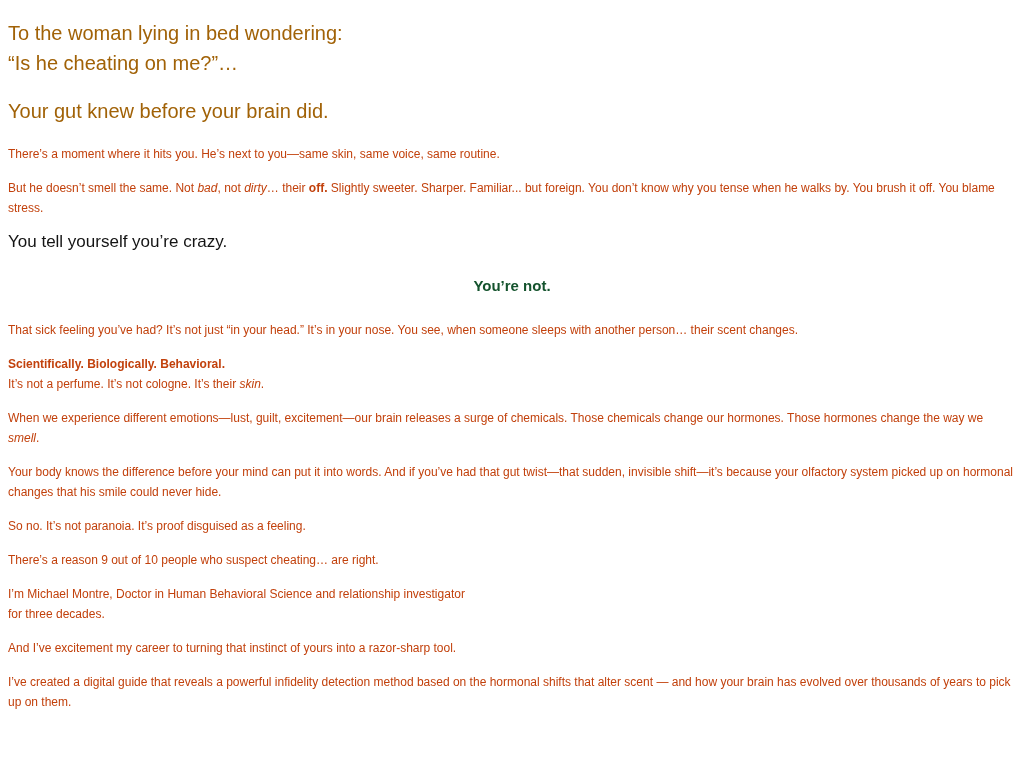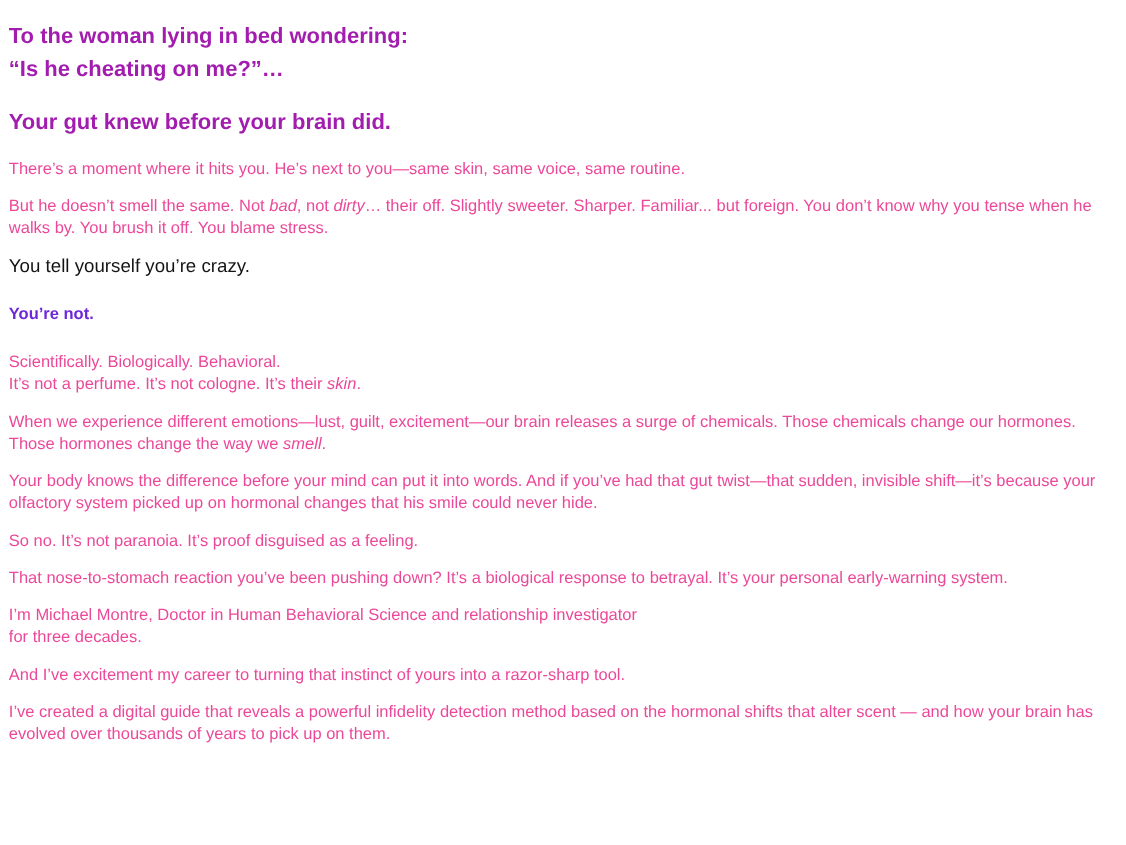--- a/index.html
+++ b/index.html
@@ -9,58 +9,60 @@
     box-sizing: border-box;
     background: #ffffff;
     padding: 8px;
     font-family: "Liberation Sans", "DejaVu Sans", sans-serif;
     color: #1e1e1e;
   }
   main { display: block; }
   h1 {
     font-size: 20px;
     line-height: 30px;
-    font-weight: 700;
+    font-weight: 400;
     margin: 10px 0 18px;
-    color: #a21caf;
+    color: #a16207;
   }
   h3 {
     font-size: 17px;
     line-height: 20px;
     font-weight: 400;
     margin: 14px 0;
     color: #141414;
   }
   h4 {
     font-size: 15px;
     line-height: 20px;
     font-weight: 700;
     margin: 24px 0;
-    color: #6d28d9;
+    color: #14532d;
+    text-align: center;
   }
   p {
-    font-size: 15px;
+    font-size: 12px;
     line-height: 20px;
     margin: 14px 0;
-    color: #ec4899;
+    color: #c2410c;
   }
   em { font-style: italic; }
-  strong { font-weight: 400; }
+  strong { font-weight: 700; }
 </style>
 </head>
 <body>
 
 <main>
     <h1><span>To the woman lying in bed wondering:</span><br><span>“Is he cheating on me?”…</span></h1>
     <h1><span>Your gut knew before your brain did.</span></h1>
     <p><span>There’s a moment where it hits you. He’s next to you—same skin, same voice, same routine.</span></p>
     <p><span>But he doesn’t smell the same. Not </span><em>bad</em><span>, not </span><em>dirty</em><span>… their </span><strong>off.</strong><span> Slightly sweeter. Sharper. Familiar... but foreign. You don’t know why you tense when he walks by. You brush it off. You blame stress.</span></p>
     <h3><span>You tell yourself you’re crazy.</span></h3>
     <h4><span>You’re not.</span></h4>
+    <p><span>That sick feeling you’ve had? It’s not just “in your head.” It’s in your nose. You see, when someone sleeps with another person… their scent changes.</span></p>
     <p><strong>Scientifically. Biologically. Behavioral.</strong><br><span>It’s not a perfume. It’s not cologne. It’s their </span><em>skin</em><span>.</span></p>
     <p><span>When we experience different emotions—lust, guilt, excitement—our brain releases a surge of chemicals. Those chemicals change our hormones. Those hormones change the way we </span><em>smell</em><span>.</span></p>
     <p><span>Your body knows the difference before your mind can put it into words. And if you’ve had that gut twist—that sudden, invisible shift—it’s because your olfactory system picked up on hormonal changes that his smile could never hide.</span></p>
     <p><span>So no. It’s not paranoia. It’s proof disguised as a feeling.</span></p>
-    <p><span>That nose-to-stomach reaction you’ve been pushing down? It’s a biological response to betrayal. It’s your personal early-warning system.</span></p>
+    <p><span>There’s a reason 9 out of 10 people who suspect cheating… are right.</span></p>
     <p><span>I’m Michael Montre, Doctor in Human Behavioral Science and relationship investigator</span><br><span>for three decades.</span></p>
     <p><span>And I’ve excitement my career to turning that instinct of yours into a razor-sharp tool.</span></p>
     <p><span>I’ve created a digital guide that reveals a powerful infidelity detection method based on the hormonal shifts that alter scent — and how your brain has evolved over thousands of years to pick up on them.</span></p>
   </main>
 
 </body></html>

